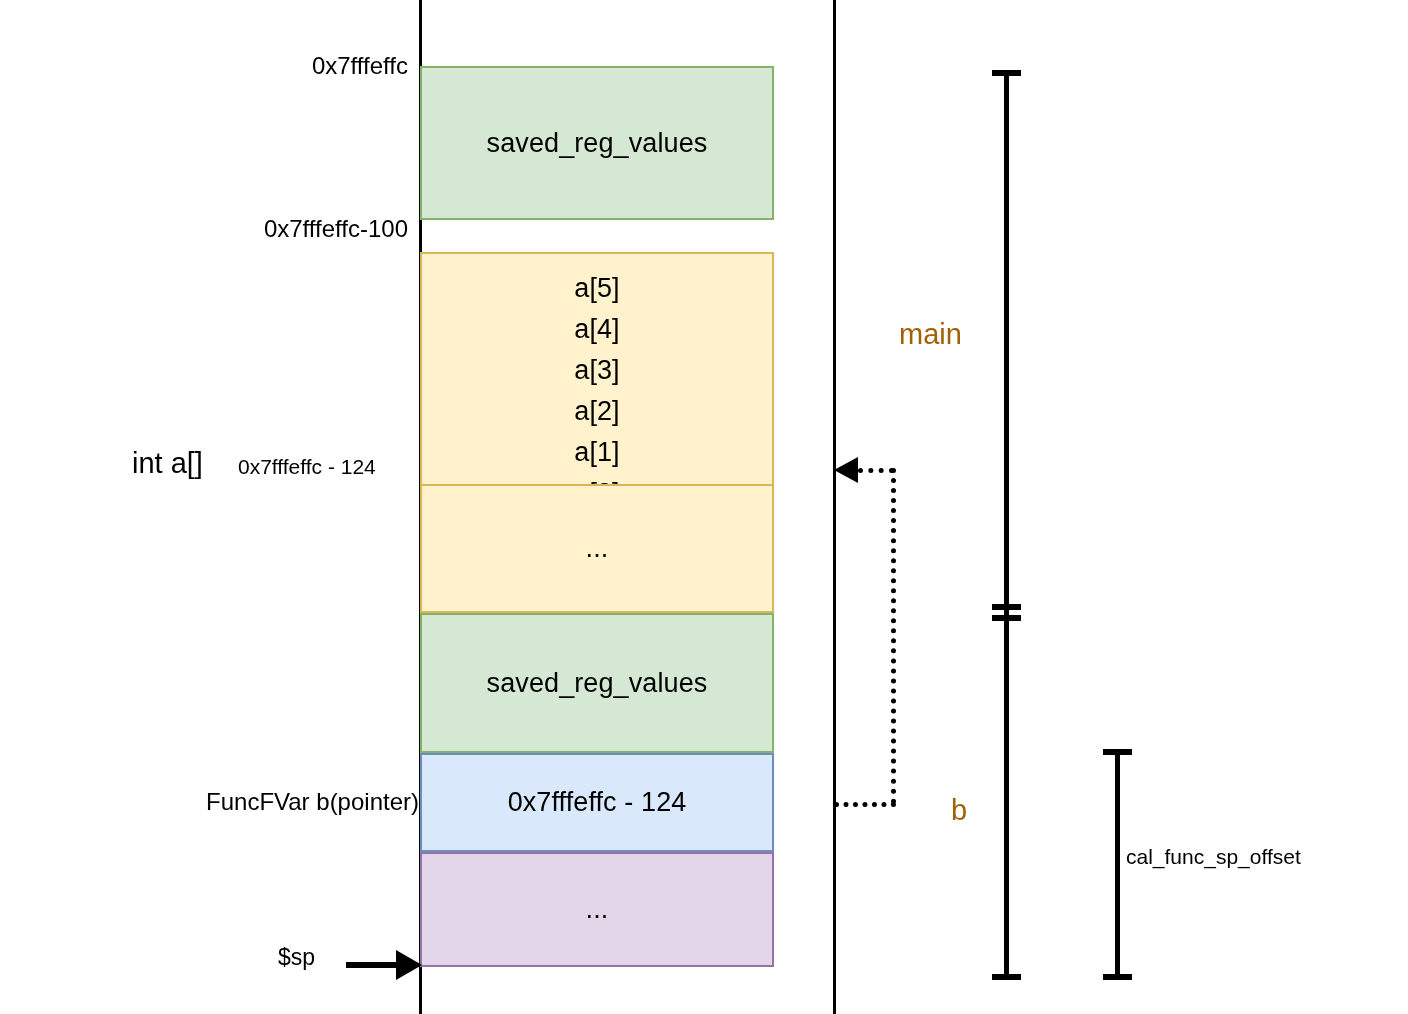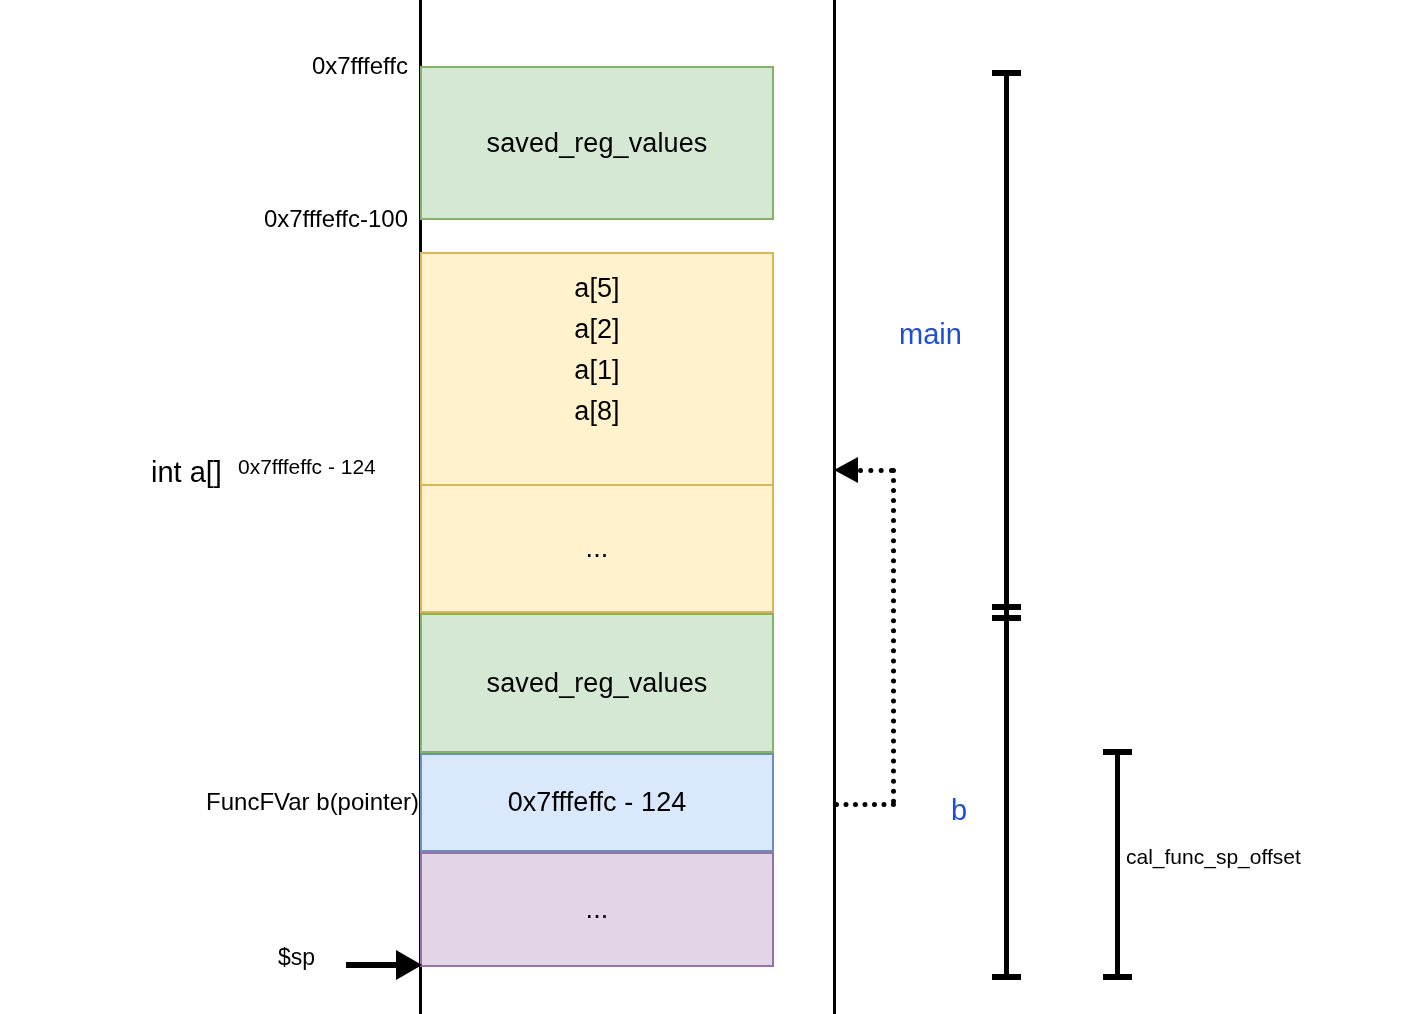--- a/index.html
+++ b/index.html
@@ -87,21 +87,21 @@
   .bracket-cap {
     position: absolute;
     height: 6px;
     width: 29px;
     background: #000;
   }
   .bracket-label {
     position: absolute;
     font-size: 29px;
     white-space: nowrap;
-    color: #1d4ed8;
+    color: #a16207;
   }
   .bracket-label-small {
     position: absolute;
     font-size: 21px;
     white-space: nowrap;
     color: #000;
   }
 
   
   .sp-text {
@@ -148,20 +148,22 @@
 
   <div class="rail" id="rail-left"></div>
   <div class="rail" id="rail-right"></div>
 
   <div class="cell cell-green" style="top:66px;height:154px;">
     <span>saved_reg_values</span>
   </div>
 
   <div class="cell cell-yellow cell-array" style="top:220px;height:264px;">
     <div class="arr-row">a[5]</div>
+    <div class="arr-row">a[4]</div>
+    <div class="arr-row">a[3]</div>
     <div class="arr-row">a[2]</div>
     <div class="arr-row">a[1]</div>
     <div class="arr-row">a[8]</div>
   </div>
 
   <div class="cell cell-yellow" style="top:484px;height:129px;">
     <span>...</span>
   </div>
 
   <div class="cell cell-green" style="top:613px;height:140px;">
@@ -171,23 +173,23 @@
   <div class="cell cell-blue" style="top:753px;height:99px;">
     <span>0x7fffeffc - 124</span>
   </div>
 
   <div class="cell cell-purple" style="top:852px;height:115px;">
     <span>...</span>
   </div>
 
   <div class="addr-label" style="right:1000px;top:52px;">0x7fffeffc</div>
 
-  <div class="addr-label" style="right:1000px;top:205px;">0x7fffeffc-100</div>
-
-  <div class="lbl-inline lbl-big" style="left:151px;top:447px;margin-top:9px;">int a[]</div>
+  <div class="addr-label" style="right:1000px;top:215px;">0x7fffeffc-100</div>
+
+  <div class="lbl-inline lbl-big" style="left:132px;top:447px;">int a[]</div>
   <div class="lbl-inline lbl-small" style="left:238px;top:455px;">0x7fffeffc - 124</div>
 
   <div class="addr-label" style="right:989px;top:788px;">FuncFVar b(pointer)</div>
 
   <div class="sp-text" style="left:278px;top:944px;">$sp</div>
   <div class="sp-shaft" style="left:346px;top:962px;width:62px;"></div>
   <div class="sp-head" style="left:396px;top:950px;"></div>
 
   <div class="dot-h" style="left:834px;top:802px;width:62px;"></div>
   <div class="dot-v" style="left:891px;top:468px;height:336px;"></div>

